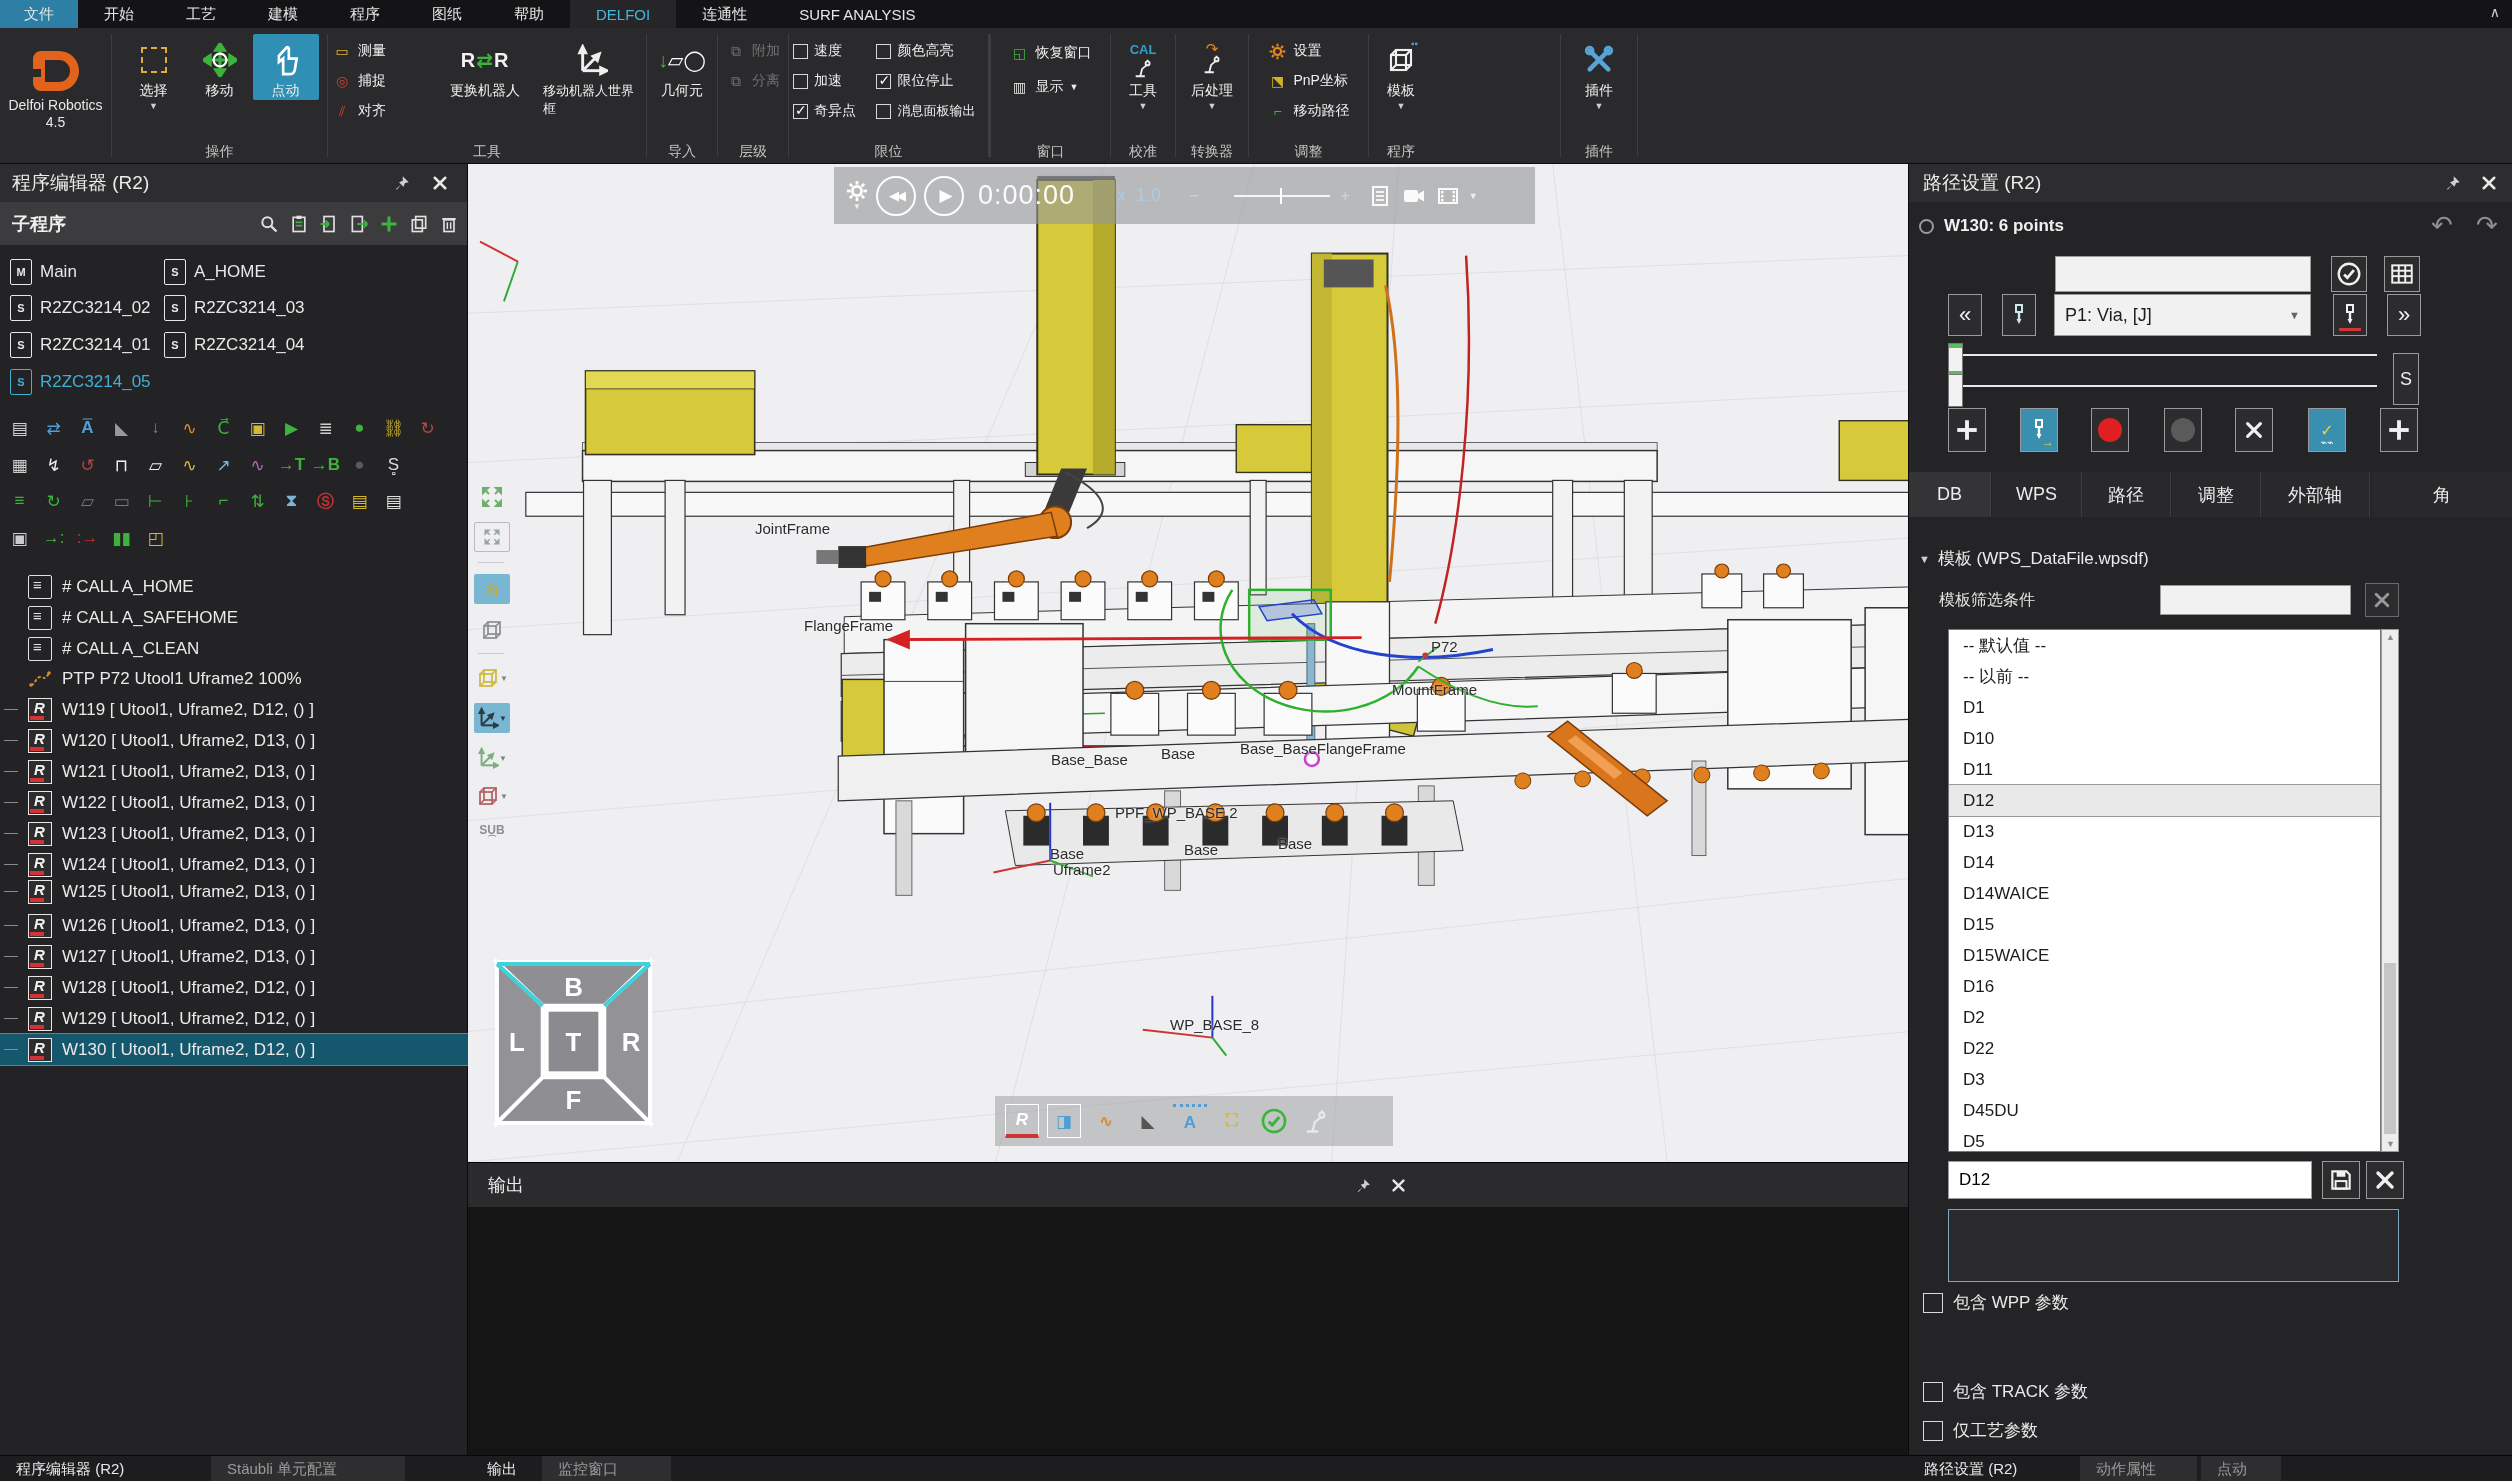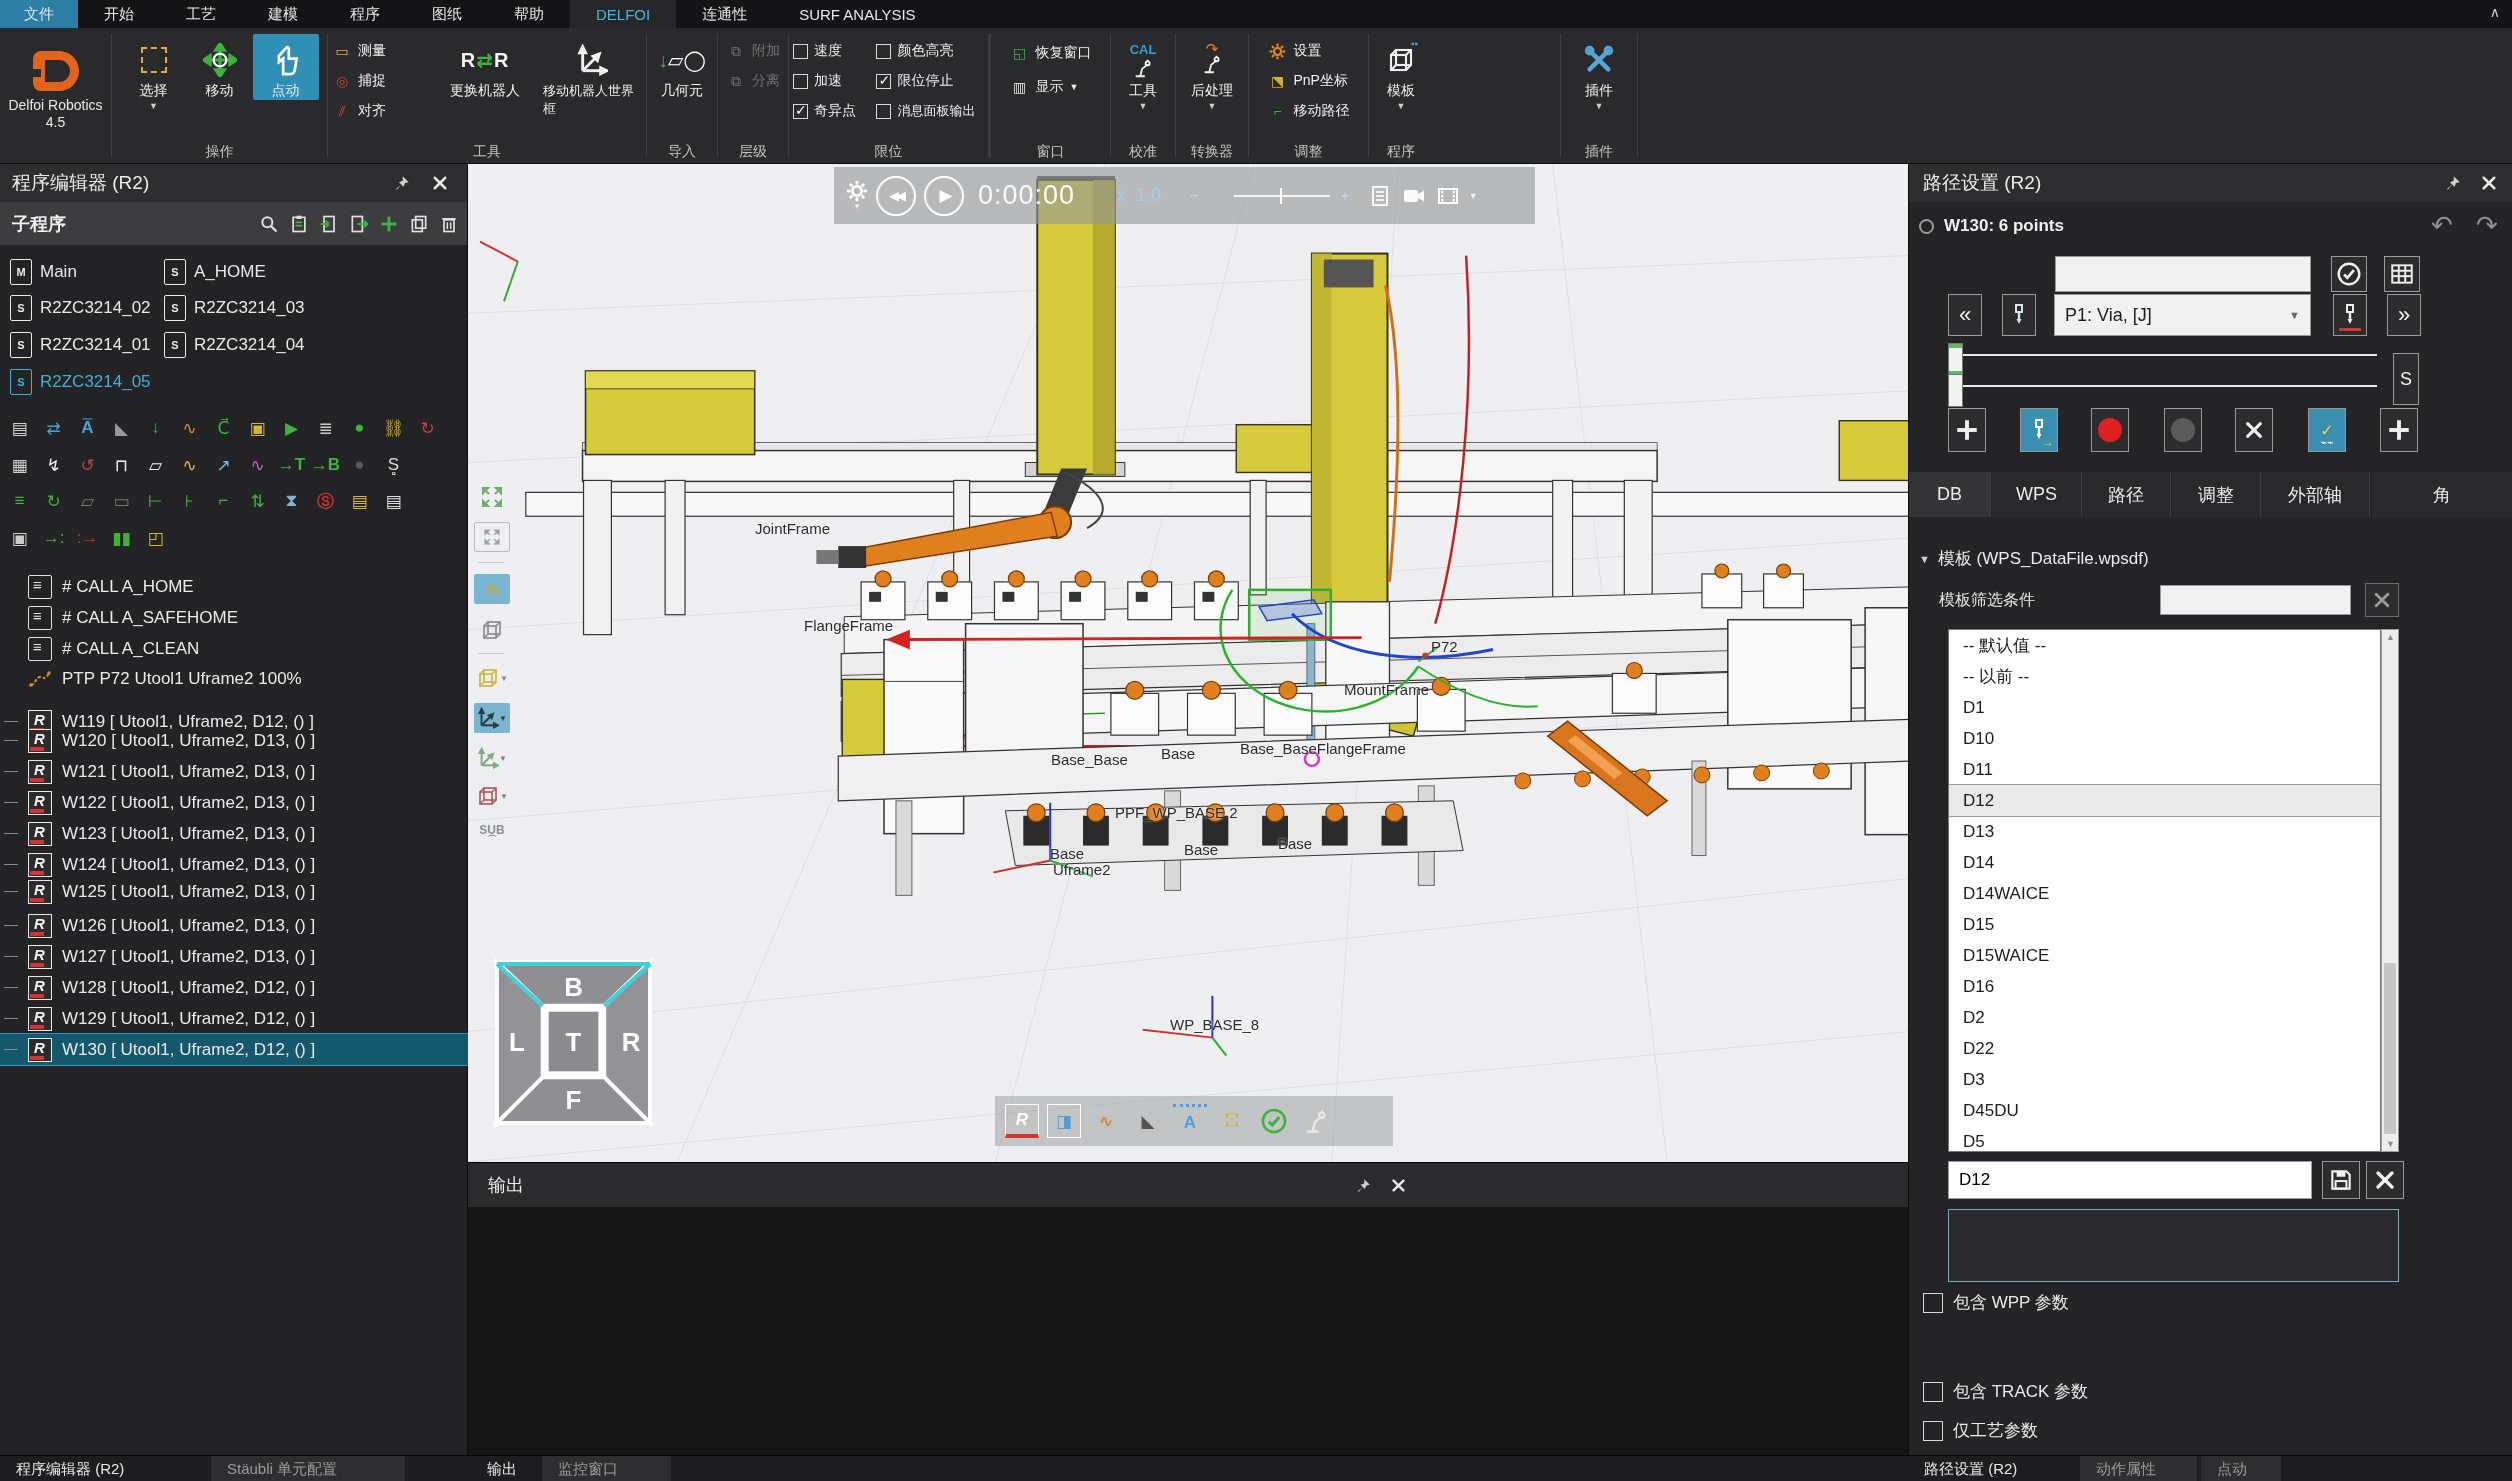--- a/index.html
+++ b/index.html
@@ -693,21 +693,21 @@
       </div>
     <div class="stmt" style="top:499px">
         <span class="notick"></span>
         <span class="sico ptp">
           <svg class="us" width="24" height="24" style="color:#d98a2b" viewBox="0 0 24 24">
             <use href="#i-ptp"></use>
           </svg>
         </span>
         <span>PTP P72 Utool1 Uframe2 100%</span>
       </div>
-    <div class="stmt" style="top:542px">
+    <div class="stmt" style="top:530px">
         <span class="tick"></span>
         <span class="sico weld"></span>
         <span>W119  [ Utool1, Uframe2, D12, () ]</span>
       </div>
     <div class="stmt" style="top:561px">
         <span class="tick"></span>
         <span class="sico weld"></span>
         <span>W120  [ Utool1, Uframe2, D13, () ]</span>
       </div>
     <div class="stmt" style="top:592px">
@@ -946,21 +946,21 @@
           <path d="M748 878 L678 870" stroke="#cc3333"></path>
           <path d="M748 878 L762 896" stroke="#33aa33"></path>
         <path d="M955 500 L975 485" stroke="#33aa33"></path>
       </g>
       <circle cx="962" cy="494" r="3" fill="#cc3333"></circle>
     </svg>
 
     
     <span class="vlabel" style="left:287px;top:356px">JointFrame</span>
     <span class="vlabel" style="left:336px;top:453px">FlangeFrame</span>
-    <span class="vlabel" style="left:876px;top:517px">MountFrame</span>
+    <span class="vlabel" style="left:924px;top:517px">MountFrame</span>
     <span class="vlabel" style="left:963px;top:474px">P72</span>
     <span class="vlabel" style="left:583px;top:587px">Base_Base</span>
     <span class="vlabel" style="left:693px;top:581px">Base</span>
     <span class="vlabel" style="left:772px;top:576px">Base_BaseFlangeFrame</span>
     <span class="vlabel" style="left:647px;top:640px">PPF_WP_BASE 2</span>
     <span class="vlabel" style="left:582px;top:681px">Base</span>
     <span class="vlabel" style="left:585px;top:697px">Uframe2</span>
     <span class="vlabel" style="left:716px;top:677px">Base</span>
     <span class="vlabel" style="left:810px;top:671px">Base</span>
     <span class="vlabel" style="left:702px;top:852px">WP_BASE_8</span>

